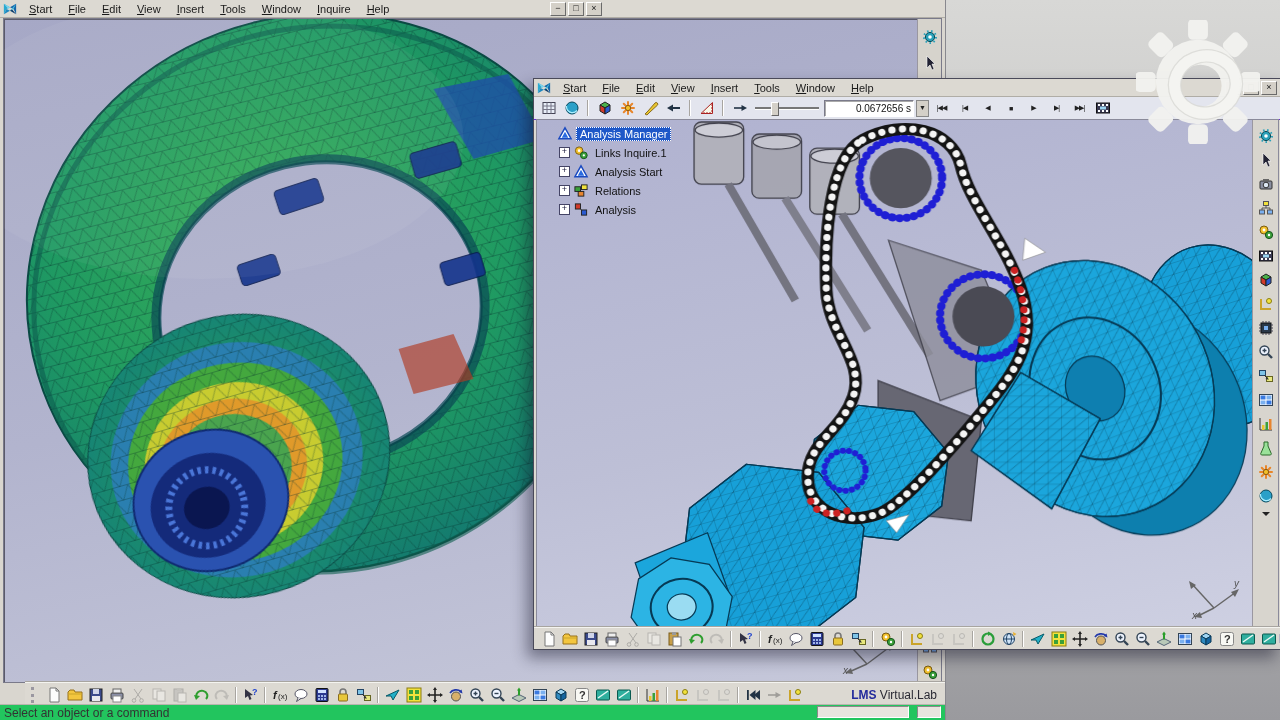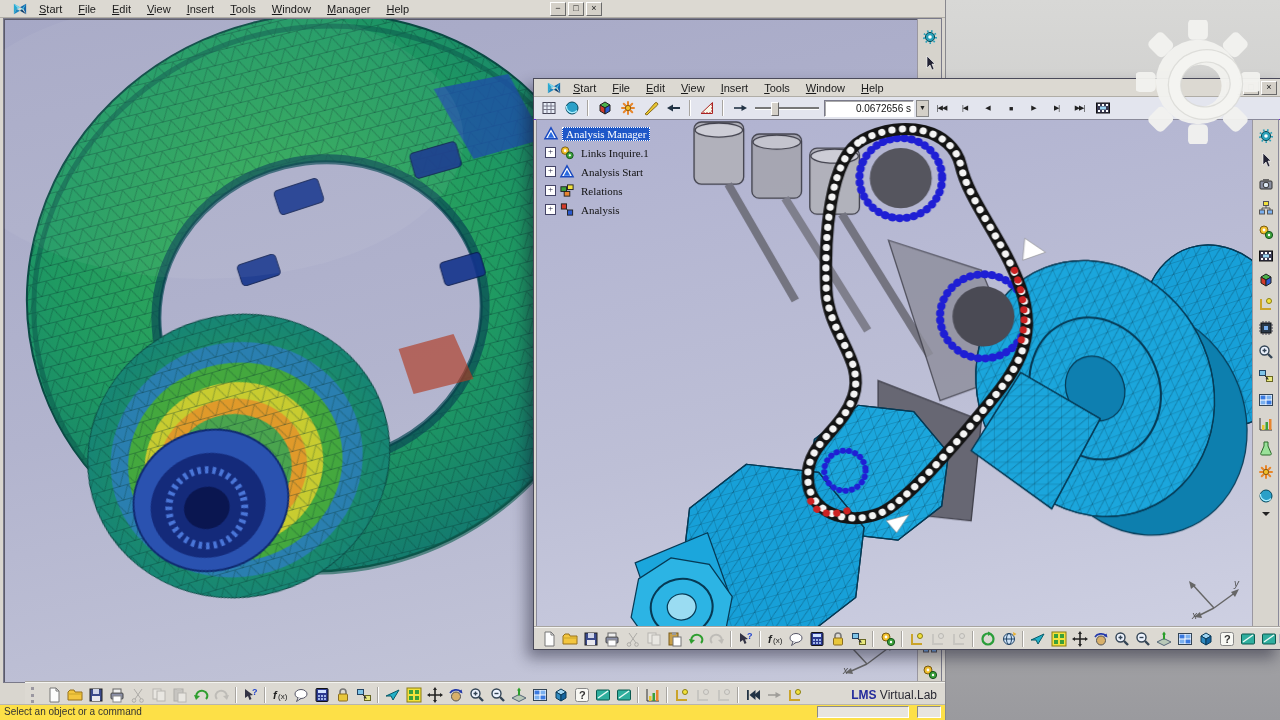--- a/index.html
+++ b/index.html
@@ -9,37 +9,37 @@
   .abs{position:absolute;}
   svg.ic{width:16px;height:16px;display:block;}
   .tb{width:19px;height:18px;display:flex;align-items:center;justify-content:center;flex:0 0 auto;border:1px solid transparent;}
   .tb.dis{opacity:.35;filter:grayscale(1);}
   .sep{width:1px;height:16px;background:#a8a5a0;border-right:1px solid #fff;margin:0 3px;flex:0 0 auto;}
   .grip{width:5px;height:16px;margin:0 4px 0 2px;border-left:3px dotted #9a97a0;flex:0 0 auto;}
 
   
   .bgwin{left:0;top:0;width:945px;height:720px;background:#d9d6cf;border-right:1px solid #88888e;z-index:1;}
   .menubar{height:17px;background:#dcd9d2;border-bottom:1px solid #b0ada6;display:flex;align-items:center;
-           font-size:11px;color:#1a1a1a;padding-left:13px;position:relative;}
+           font-size:11px;color:#1a1a1a;padding-left:3px;position:relative;}
   .mi{display:inline-block;margin:0 8px;cursor:default;}
   .mi::first-letter{text-decoration:underline;}
   .winctl{position:absolute;top:2px;display:flex;gap:2px;}
   .bgwin .winctl{right:343px;}
   .fgwin .winctl{right:4px;}
   .wbtn{width:14px;height:12px;background:#d4d0c8;border:1px solid;border-color:#fff #6a6a6a #6a6a6a #fff;
         font-size:9px;line-height:10px;text-align:center;color:#222;}
   .bg-viewport{left:3px;top:18px;right:3px;bottom:37px;
      background:linear-gradient(168deg,#a6a8c6 0%,#b2b4ce 50%,#c6c8da 100%);
      border:1px solid #7a7a8a;box-shadow:inset 1px 1px 0 #5a5a6a;}
   .bg-dock{right:0;top:0;bottom:0;width:23px;background:#d6d3cc;border-left:1px solid #9a97a0;
            display:flex;flex-direction:column;align-items:center;gap:6px;padding-top:8px;}
   .bg-toolbar{left:0;right:0;bottom:14px;height:23px;background:#dcd9d2;border-top:1px solid #f4f4f0;
       box-shadow:0 -1px 0 #a8a5a0;display:flex;align-items:center;padding-left:4px;margin-left:25px;}
-  .statusbar{left:0;right:0;bottom:0;height:14px;background:#fde047;border-top:1px solid #b8b5ae;
-      font-size:10px;color:#333;display:flex;align-items:flex-start;padding:1px 4px 0 4px;}
+  .statusbar{left:0;right:0;bottom:0;height:14px;background:#22c55e;border-top:1px solid #b8b5ae;
+      font-size:12px;color:#333;display:flex;align-items:flex-start;padding:1px 4px 0 4px;}
   .statusbox{width:90px;height:10px;border:1px solid;border-color:#8a8a8a #fff #fff #8a8a8a;background:#e8e5de;margin-left:8px;}
   .brand{margin-left:auto;margin-right:8px;font-size:12px;white-space:nowrap;}
   .brand .lms{font-weight:bold;color:#232b9c;}
   .brand .prod{color:#2a2a34;}
 
   
   .fgwin{left:533px;top:78px;width:747px;height:570px;background:#dcd9d2;border:1px solid #4a4a5a;
          box-shadow:-6px 8px 14px rgba(20,20,40,.45);z-index:10;}
   .fg-toolbar{height:22px;background:#e3e5ee;border-bottom:1px solid #6d28d9;display:flex;align-items:center;
               padding:0 4px;gap:2px;}
@@ -58,21 +58,21 @@
   .timefield{width:84px;height:15px;background:#fff;border:1px solid;border-color:#7a7a8a #fff #fff #7a7a8a;
       box-shadow:inset 1px 1px 0 #aaa;font-size:10px;display:flex;align-items:center;justify-content:flex-end;
       padding:0 2px;color:#111;}
   .timedd{width:11px;height:15px;background:#d4d0c8;border:1px solid #888;font-size:7px;line-height:14px;text-align:center;color:#222;}
   .slider{width:64px;height:16px;position:relative;margin:0 3px;}
   .slider .track{position:absolute;left:0;right:0;top:7px;height:2px;background:#777;box-shadow:0 1px 0 #fff;}
   .slider .thumb{position:absolute;left:16px;top:2px;width:6px;height:12px;background:#d4d0c8;
       border:1px solid;border-color:#fff #666 #666 #fff;}
 
   
-  .tree{left:6px;top:4px;font-size:11px;color:#111;font-family:Liberation Serif, serif;}
+  .tree{left:20px;top:4px;font-size:11px;color:#111;}
   .trow{display:flex;align-items:center;height:19px;white-space:nowrap;}
   .plus{width:9px;height:9px;border:1px solid #446;background:#fff;color:#224;font-size:9px;line-height:7px;
         text-align:center;margin-right:3px;flex:0 0 auto;}
   .ticon{width:16px;height:15px;margin-right:3px;flex:0 0 auto;}
   .ticon svg{width:16px;height:15px;display:block;}
   .tlabel{padding:0 3px;}
   .tlabel.sel{background:#1e57c8;color:#fff;border:1px dotted #fff;}
   .tree .child{margin-left:2px;}
 
   
@@ -358,21 +358,21 @@
     <svg class="ic" style="width:14px;height:14px;margin-right:4px">
         <use href="#i-app"></use>
       </svg>
     <span class="mi">Start</span>
     <span class="mi">File</span>
     <span class="mi">Edit</span>
     <span class="mi">View</span>
     <span class="mi">Insert</span>
     <span class="mi">Tools</span>
     <span class="mi">Window</span>
-    <span class="mi">Manager</span>
+    <span class="mi">Inquire</span>
     <span class="mi">Help</span>
     <span class="winctl">
       <span class="wbtn">−</span>
       <span class="wbtn">□</span>
       <span class="wbtn">×</span>
     </span>
   </div>
 
   <div class="abs bg-viewport">
     

